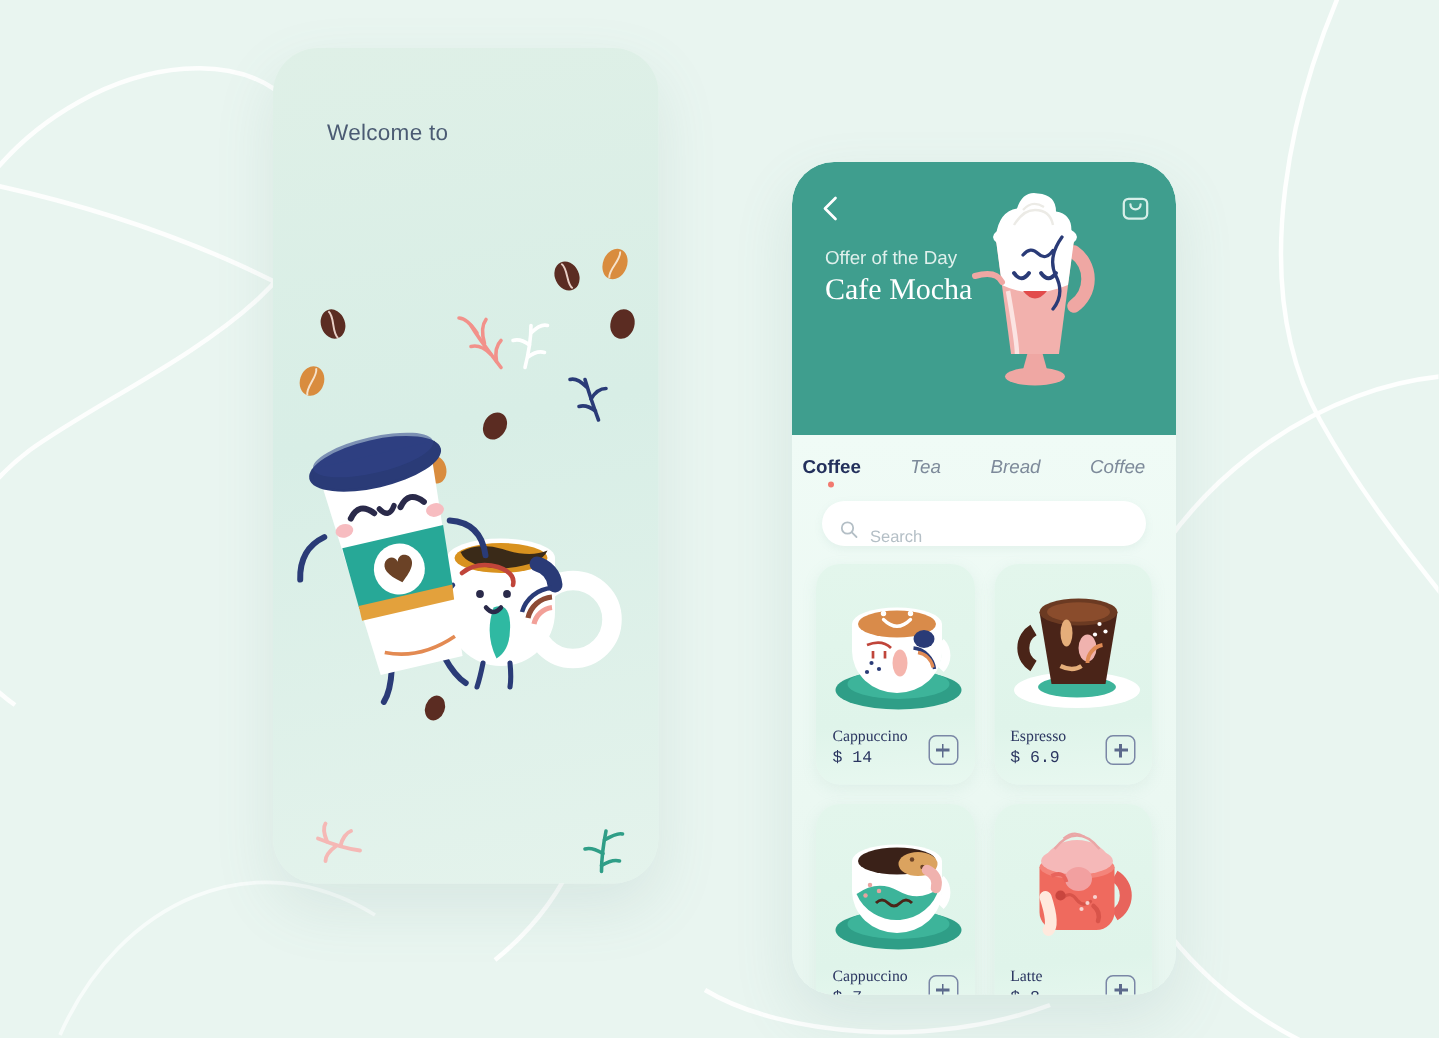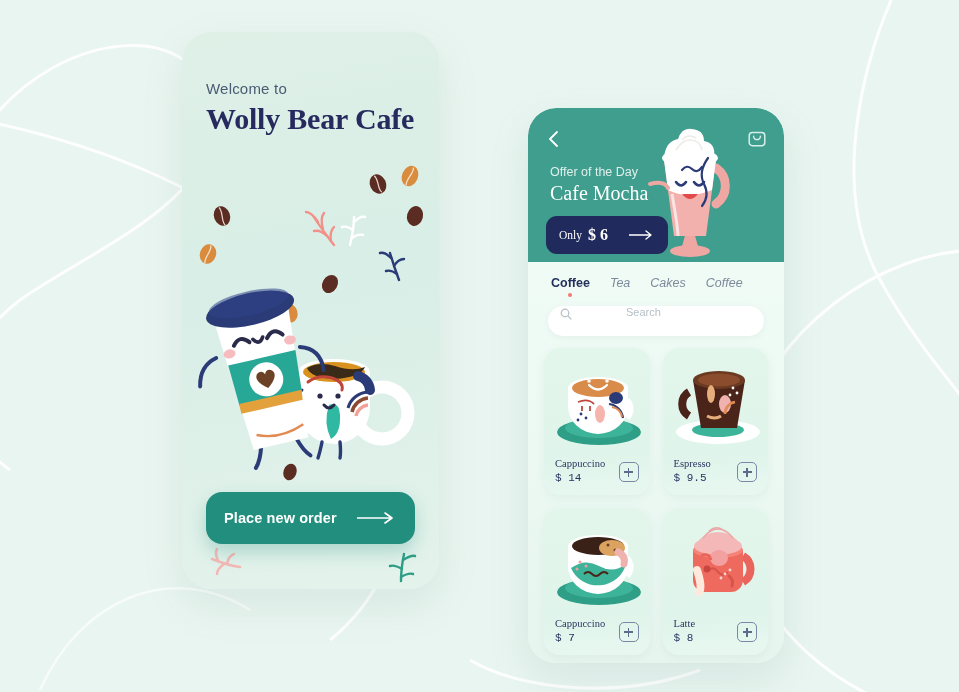--- a/index.html
+++ b/index.html
@@ -19,21 +19,21 @@
   .phone-left {
     position: absolute;
     left: 182px; top: 32px;
     width: 257px; height: 557px;
     background: linear-gradient(170deg, #dff0e7 0%, #d8eee6 45%, #e4f3ec 100%);
     border-radius: 30px;
     overflow: hidden;
     box-shadow: 0 16px 40px rgba(100,150,140,0.13);
   }
   .welcome {
-    position: absolute; left: 24px; top: 48px;
+    position: absolute; left: 36px; top: 48px;
     font-size: 15px; color: #4b5b73; letter-spacing: .2px;
   }
   .brand-title {
     position: absolute; left: 24px; top: 70px;
     font-family: "Liberation Serif", serif;
     font-weight: bold;
     font-size: 30px;
     color: #262a5e;
     letter-spacing: -0.2px;
     white-space: nowrap;
@@ -58,21 +58,21 @@
     position: absolute;
     left: 528px; top: 108px;
     width: 256px; height: 555px;
     border-radius: 28px;
     overflow: hidden;
     background: #eefaf4;
     box-shadow: 0 16px 40px rgba(100,150,140,0.14);
   }
   .hdr {
     position: relative;
-    height: 154px;
+    height: 182px;
     background: #3f9e8e;
     border-radius: 28px 28px 0 0;
     overflow: hidden;
   }
   .back-chevron { position: absolute; left: 19px; top: 22px; cursor: pointer; }
   .bag-icon { position: absolute; right: 18px; top: 20px; cursor: pointer; }
   .offer-sub {
     position: absolute; left: 22px; top: 57px;
     color: #dff0ec; font-size: 12.5px;
   }
@@ -93,43 +93,42 @@
   .pill-only { font-family: "Liberation Serif", serif; color: #fff; font-size: 11.5px; }
   .pill-price { font-family: "Liberation Serif", serif; font-weight: bold; color: #fff; font-size: 16px; margin-left: 6px; }
   .pill-arrow { margin-left: auto; }
 
   .body-area {
     position: relative;
     height: 406px;
     background: linear-gradient(180deg,#f0fbf6 0%, #ebf8f2 60%, #e7f5ef 100%);
     padding-top: 14px;
   }
-  .tabs { display: flex; gap: 3px; padding: 0 23px; align-items: center; }
+  .tabs { display: flex; gap: 16px; padding: 0 7px; align-items: center; }
   .tab {
     font-size: 12.5px; color: #7d8a9a; cursor: pointer; position: relative;
     padding-bottom: 6px;
   }
   .tab + .tab { margin-left: 17px; font-style: italic; }
   .tab.active { color: #23305c; font-weight: bold; }
   .tab.active::after {
     content: ""; position: absolute; left: 50%; bottom: -1px;
     width: 4px; height: 4px; margin-left: -2px;
     border-radius: 50%; background: #f2796f;
   }
 
   .search {
     margin: 10px 20px 0 20px;
     height: 30px;
     background: #ffffff;
     border-radius: 15px;
-    display: flex; align-items: flex-start;
+    display: flex; align-items: flex-end;
     padding: 0 12px;
     box-shadow: 0 2px 6px rgba(120,170,160,.10);
     cursor: text;
-    gap: 46px;
   }
   .search-placeholder { font-size: 11px; color: #b4bfc6; margin-left: 8px; }
 
   .grid {
     margin: 12px 16px 0 16px;
     display: grid;
     grid-template-columns: 1fr 1fr;
     gap: 13px;
   }
   .pcard {
@@ -180,21 +179,20 @@
       <path d="M470,660 C520,690 620,700 700,670"></path>
     </g>
     <g fill="none" stroke="#ffffff" stroke-width="2.5" opacity="0.65">
       <path d="M40,690 C80,600 170,560 250,610"></path>
     </g>
   </svg>
 
   <div class="phone-left">
 
     <div class="welcome">Welcome to</div>
-    <div class="brand-title">Wolly Bear Cafe</div>
 
     <svg style="position:absolute;inset:0" width="257" height="557" viewBox="0 0 257 557">
 
       <g>
         <ellipse cx="196" cy="152" rx="8" ry="10" fill="#5b2c22" transform="rotate(-25 196 152)"></ellipse>
         <path d="M196,143 C199,148 193,157 196,161" stroke="#e8cfc6" stroke-width="1.3" fill="none" transform="rotate(-25 196 152)"></path>
         <ellipse cx="228" cy="144" rx="8" ry="10.5" fill="#d98c3e" transform="rotate(22 228 144)"></ellipse>
         <path d="M228,135 C231,140 225,149 228,154" stroke="#f6e2cb" stroke-width="1.3" fill="none" transform="rotate(22 228 144)"></path>
         <ellipse cx="233" cy="184" rx="8" ry="10" fill="#5b2c22" transform="rotate(15 233 184)"></ellipse>
         <ellipse cx="40" cy="184" rx="8" ry="10" fill="#5b2c22" transform="rotate(-20 40 184)"></ellipse>
@@ -286,28 +284,20 @@
         <ellipse cx="92" cy="50" rx="41" ry="12" fill="#31438a" opacity="0.55"></ellipse>
 
         <path d="M68,88 q8,-10 16,0" stroke="#2a2a4a" stroke-width="4" fill="none" stroke-linecap="round"></path>
         <path d="M102,88 q8,-10 16,0" stroke="#2a2a4a" stroke-width="4" fill="none" stroke-linecap="round"></path>
         <path d="M88,86 q5,8 10,0" stroke="#2a2a4a" stroke-width="3.6" fill="none" stroke-linecap="round"></path>
         <ellipse cx="62" cy="95" rx="6" ry="4.5" fill="#f7bcc0"></ellipse>
         <ellipse cx="124" cy="95" rx="6" ry="4.5" fill="#f7bcc0"></ellipse>
       </g>
     </svg>
 
-    <div class="cta">
-      <span class="cta-label">Place new order</span>
-      <span class="cta-arrow">
-        <svg width="40" height="12" viewBox="0 0 40 12">
-          <path d="M0,6 H34 M28,1 L35,6 L28,11" stroke="#ffffff" stroke-width="1.6" fill="none" stroke-linecap="round" stroke-linejoin="round"></path>
-        </svg>
-      </span>
-    </div>
   </div>
 
   <div class="phone-right">
 
     <div class="hdr">
 
       <span class="back-chevron">
         <svg width="14" height="18" viewBox="0 0 14 18">
           <path d="M10,2 L3,9 L10,16" stroke="#ffffff" stroke-width="1.8" fill="none" stroke-linecap="round" stroke-linejoin="round"></path>
         </svg>
@@ -340,37 +330,28 @@
         <path d="M44,28 q6,-7 14,-2" stroke="#ecebe6" stroke-width="1.5" fill="none"></path>
 
         <path d="M44,58 q5,-6 10,-1 q5,5 10,-2" stroke="#2a3b77" stroke-width="2.2" fill="none" stroke-linecap="round"></path>
         <path d="M70,46 q-10,14 -4,26 q6,12 -2,22" stroke="#2a3b77" stroke-width="2.2" fill="none" stroke-linecap="round"></path>
         <path d="M38,70 q5,7 10,0" stroke="#2a3b77" stroke-width="2.6" fill="none" stroke-linecap="round"></path>
         <path d="M56,70 q5,7 10,0" stroke="#2a3b77" stroke-width="2.6" fill="none" stroke-linecap="round"></path>
         <path d="M44,82 q8,10 16,0 z" fill="#e24b4b"></path>
         <path d="M12,72 q14,-4 18,4" stroke="#efa7a3" stroke-width="4" fill="none" stroke-linecap="round"></path>
       </svg>
 
-      <div class="price-pill">
-        <span class="pill-only">Only</span>
-        <span class="pill-price">$ 6</span>
-        <span class="pill-arrow">
-          <svg width="26" height="10" viewBox="0 0 26 10">
-            <path d="M0,5 H22 M17,1 L22,5 L17,9" stroke="#ffffff" stroke-width="1.3" fill="none" stroke-linecap="round" stroke-linejoin="round"></path>
-          </svg>
-        </span>
-      </div>
     </div>
 
     <div class="body-area">
 
       <div class="tabs">
         <div class="tab active">Coffee</div>
         <div class="tab">Tea</div>
-        <div class="tab">Cakes</div>
+        <div class="tab">Bread</div>
         <div class="tab">Coffee</div>
       </div>
 
       <div class="search">
         <span>
           <svg width="12" height="12" viewBox="0 0 12 12">
             <circle cx="5" cy="5" r="3.8" stroke="#b4bfc6" stroke-width="1.2" fill="none"></circle>
             <path d="M7.9,7.9 L11,11" stroke="#b4bfc6" stroke-width="1.2" stroke-linecap="round"></path>
           </svg>
         </span>
@@ -415,21 +396,21 @@
             <ellipse cx="56" cy="28" rx="21" ry="6.5" fill="#8a4c2c"></ellipse>
             <ellipse cx="48" cy="42" rx="4" ry="9" fill="#e5ae7a"></ellipse>
             <ellipse cx="62" cy="52" rx="6" ry="9" fill="#f0b2ae"></ellipse>
             <path d="M62,62 a12,12 0 0 1 10,-12" stroke="#e08b55" stroke-width="2.6" fill="none"></path>
             <path d="M44,64 q8,4 14,0" stroke="#e5ae7a" stroke-width="3" fill="none"></path>
             <circle cx="70" cy="36" r="1.4" fill="#ffffff"></circle>
             <circle cx="74" cy="41" r="1.4" fill="#ffffff"></circle>
             <circle cx="67" cy="43" r="1.4" fill="#ffffff"></circle>
           </svg>
           <div class="pname">Espresso</div>
-          <div class="pprice">$ 9.5</div>
+          <div class="pprice">$ 6.9</div>
           <div class="plus"></div>
         </div>
 
         <div class="pcard">
           <svg class="art" viewBox="0 0 110 100">
             <ellipse cx="55" cy="80" rx="42" ry="13" fill="#2f9e87"></ellipse>
             <ellipse cx="55" cy="76" rx="34" ry="10" fill="#3db49a"></ellipse>
             <path d="M83,46 a13,13 0 0 1 0,18" stroke="#ffffff" stroke-width="6" fill="none"></path>
             <path d="M24,34 h60 v20 a30,28 0 0 1 -60,0 z" fill="#ffffff"></path>
             <path d="M27,56 q14,-10 28,-2 q14,8 27,-2 a29,28 0 0 1 -55,4z" fill="#3db49a"></path>

